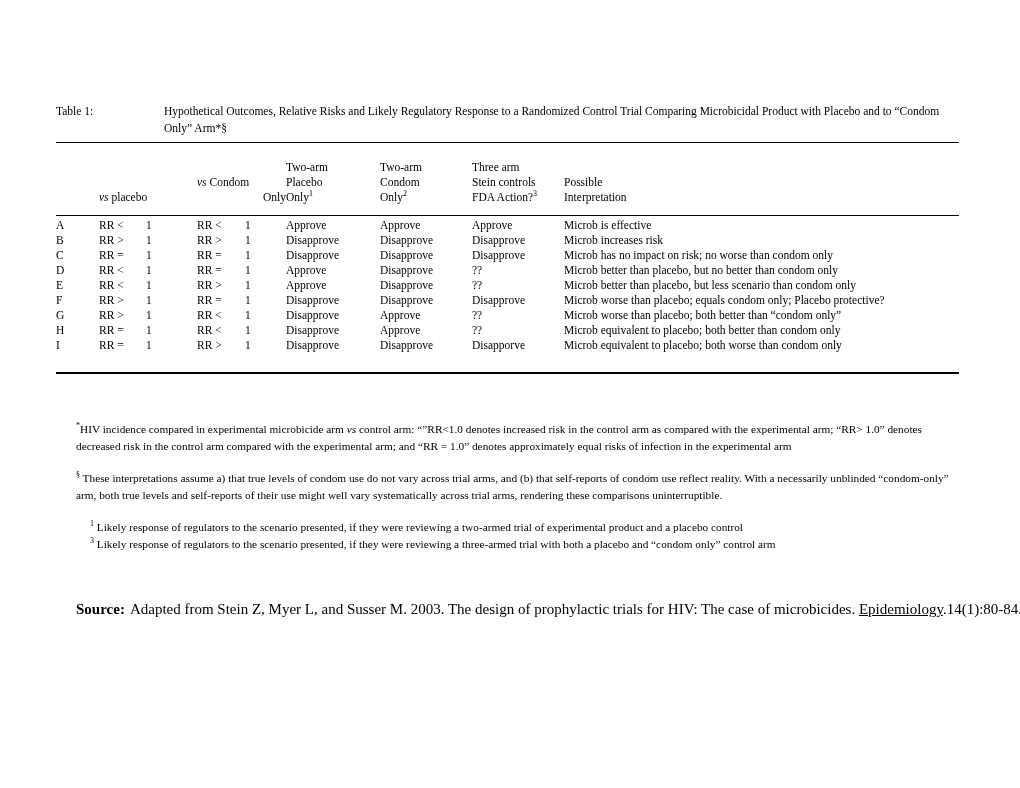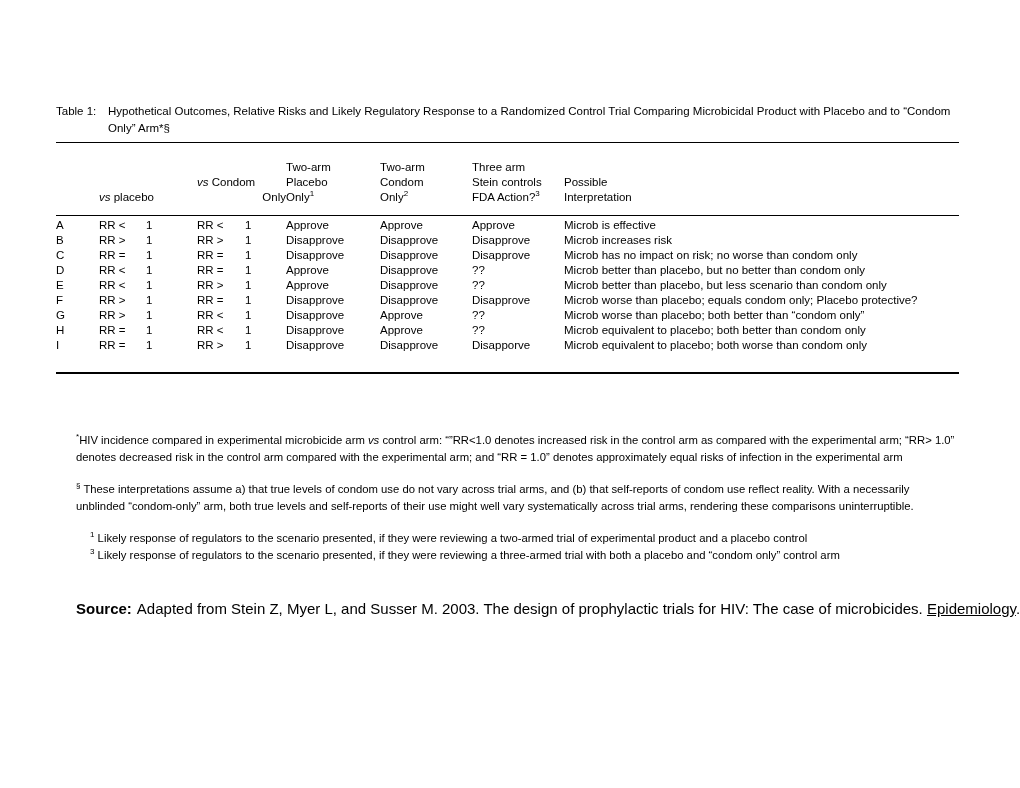--- a/index.html
+++ b/index.html
@@ -15,39 +15,40 @@
     color: #000000;
     -webkit-font-smoothing: antialiased;
   }
 
   .page {
     position: absolute;
     left: 0; top: 0;
     width: 1020px;
     height: 788px;
     overflow: hidden;
+    font-family: Liberation Serif, serif;
   }
 
   
   .title-block {
     position: absolute;
     left: 56px;
     top: 103px;
     width: 905px;
     font-size: 11.5px;
     line-height: 17px;
   }
   .title-label {
     position: absolute;
     left: 0;
     top: 0;
     white-space: nowrap;
   }
   .title-text {
-    margin-left: 52px;
+    margin-left: 108px;
     display: block;
   }
 
   
   .rule {
     position: absolute;
     left: 56px;
     width: 903px;
     background: #000;
   }
@@ -101,21 +102,21 @@
   
   .notes {
     position: absolute;
     left: 76px;
     top: 420px;
     width: 883px;
     font-size: 11.3px;
     line-height: 16.6px;
   }
   .note {
-    margin: 12px 0 16px 0;
+    margin: 1px 0 16px 0;
   }
   .note-list {
     margin: 14px;
   }
   .note-list .note-line {
     display: block;
     line-height: 16.6px;
   }
   .note-sup {
     font-size: 8px;

